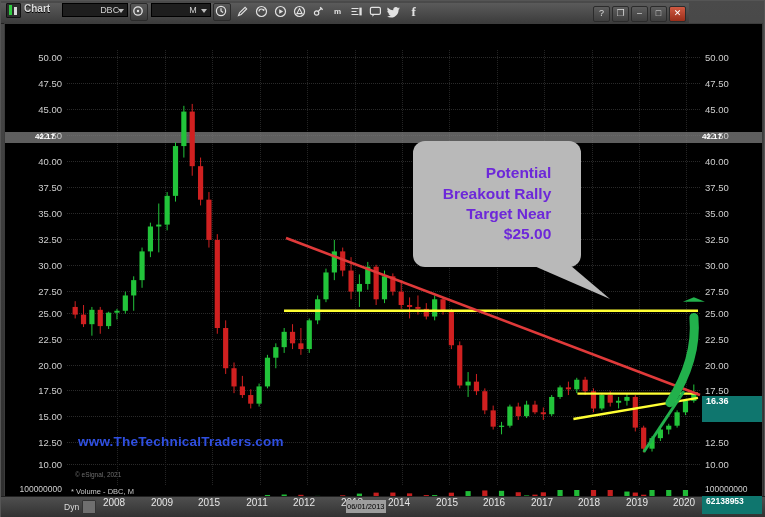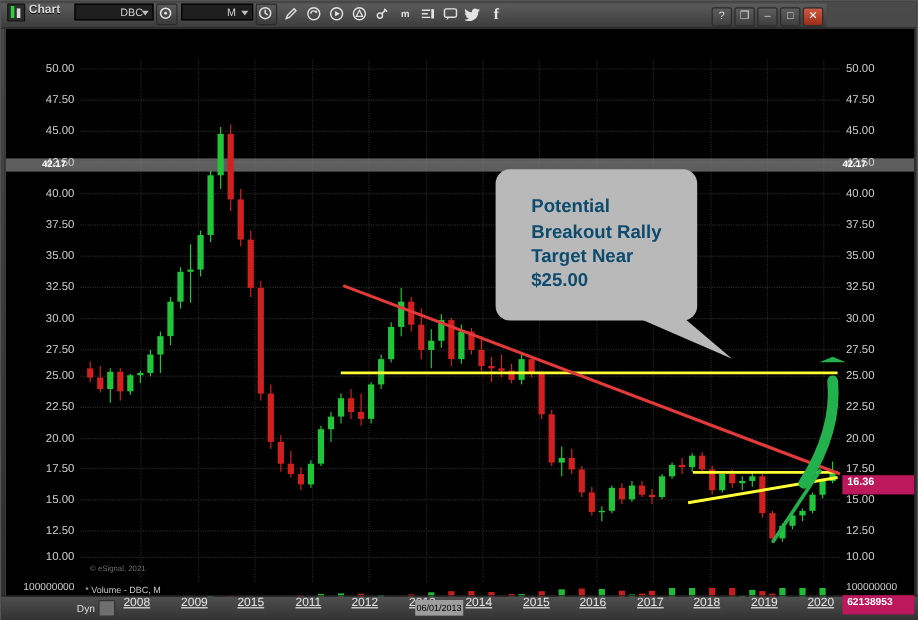--- a/index.html
+++ b/index.html
@@ -47,38 +47,38 @@
   .grid-v{position:absolute;top:26px;width:0;border-left:1px dotted #242424;}
 
   .hdr{position:absolute;left:66px;top:26px;color:#c9c9c9;font-size:7.5px;letter-spacing:.1px;
        white-space:nowrap;}
   .volhdr{position:absolute;left:66px;top:463px;color:#c9c9c9;font-size:7.5px;white-space:nowrap;}
   .copy{position:absolute;left:70px;top:447px;color:#6e6e6e;font-size:6.5px;}
 
   
   .cursorband{position:absolute;left:0;top:108px;width:757px;height:11px;background:#7d7d7d;opacity:.75;}
   .cursorlab{position:absolute;font-size:8px;color:#fff;font-weight:bold;z-index:6;}
-  .pricetag{position:absolute;height:16px;background:#be185d;color:#fff;font-size:9px;
+  .pricetag{position:absolute;height:26px;background:#0f766e;color:#fff;font-size:9px;
             font-weight:bold;line-height:11px;padding-left:4px;box-sizing:border-box;z-index:7;}
 
   
   .wm1{position:absolute;left:73px;top:410px;color:#2f4fe0;font-size:13.5px;font-weight:bold;
        letter-spacing:.2px;}
   .wm2{position:absolute;left:70px;top:427px;color:#fff;font-size:13.5px;font-weight:bold;
        letter-spacing:.1px;}
 
   
   .callout{position:absolute;left:408px;top:117px;width:168px;height:126px;background:#b9b9b9;
            border-radius:12px;z-index:8;display:flex;align-items:center;justify-content:center;}
-  .callout .txt{color:#0c4a6e;font-size:15.5px;font-weight:bold;line-height:1.32;text-align:left;}
+  .callout .txt{color:#6d28d9;font-size:15.5px;font-weight:bold;line-height:1.32;text-align:right;}
 
   
   .dateaxis{position:absolute;left:0;top:495px;width:765px;height:21px;
             background:linear-gradient(#4f4f4f,#303030);border-top:1px solid #202020;}
-  .dlab{position:absolute;top:0;color:#e6e6e6;font-size:10px;transform:translateX(-50%);text-decoration:underline;}
+  .dlab{position:absolute;top:0;color:#e6e6e6;font-size:10px;transform:translateX(-50%);}
   .dyn{position:absolute;left:63px;top:3px;height:14px;display:flex;align-items:center;
        color:#dcdcdc;font-size:8.5px;}
   .dyn .db{width:12px;height:12px;margin-left:3px;background:#6f6f6f;border:1px solid #333;border-radius:1px;}
   .dcursor{position:absolute;top:3px;height:13px;background:#9d9d9d;color:#000;font-size:7.5px;
            line-height:13px;padding:0 1px;z-index:5;}
 
   .sbtop{position:absolute;left:62px;top:488px;width:633px;height:7px;background:#111;}
 </style>
 </head>
 <body>
@@ -440,20 +440,21 @@
         <line x1="281.02884615384374" y1="213.99529411764703" x2="695" y2="371.04941176470584" stroke="#e03a3a" stroke-width="2.6"></line>
         <line x1="568.4038461538491" y1="394.99058823529407" x2="693" y2="373.9223529411765" stroke="#ffff33" stroke-width="2.4"></line>
         <line x1="638.7403846153879" y1="428.02941176470586" x2="678.9326923076959" y2="367.21882352941174" stroke="#22b14c" stroke-width="3"></line>
         <path d="M 664.8942307692324 378.71058823529415 C 686.8942307692324 344.2352941176471, 690.8942307692324 315.50588235294117, 688.8942307692324 293.48" stroke="#22b14c" stroke-width="9" fill="none" stroke-linecap="round"></path>
         <path d="M 688.8942307692324 273.3694117647059 l -11 4.5 l 22 0 z" fill="#22b14c"></path>
       </svg>
 
     <div class="volhdr">* Volume - DBC, M</div>
     <div class="copy">© eSignal, 2021</div>
 
+    <div class="wm1">www.TheTechnicalTraders.com</div>
 
     <svg style="position:absolute;left:400px;top:110px;width:250px;height:180px;z-index:7;overflow:visible">
       <path d="M152 120 L205 165 L120 128 Z" fill="#b9b9b9"></path>
     </svg>
     <div class="callout">
       <div class="txt" id="callout-text">Potential<br>Breakout Rally<br>Target Near<br>$25.00</div>
     </div>
 
     <div class="axisL">
       <div class="ylab l" style="top:28px">50.00</div>

